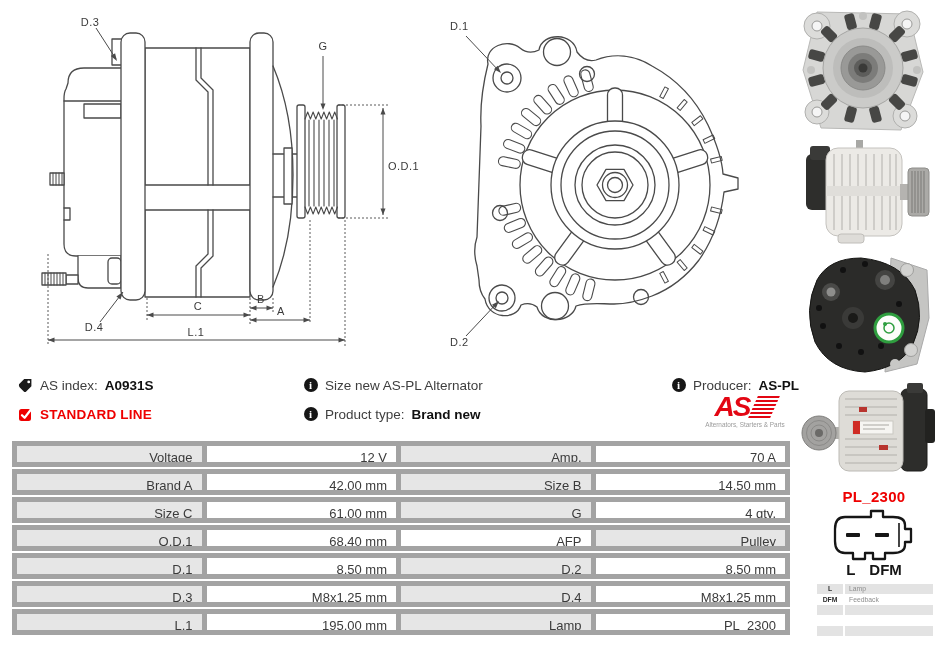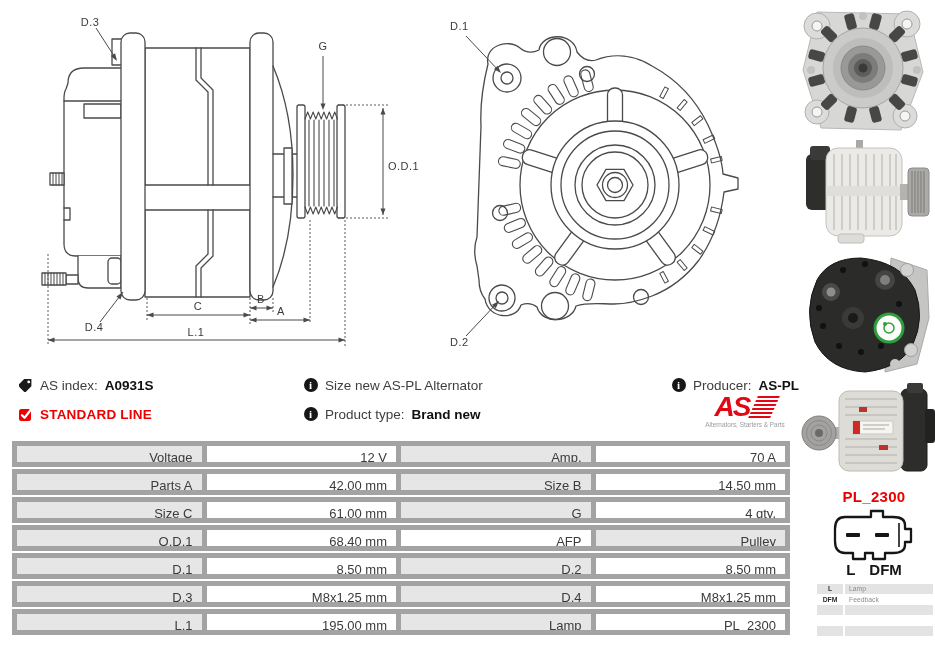--- a/index.html
+++ b/index.html
@@ -385,21 +385,21 @@
   </div>
 
   <div class="spec-table">
     <div class="spec-row">
       <div class="cell label">Voltage</div>
       <div class="cell value">12 V</div>
       <div class="cell label">Amp.</div>
       <div class="cell value">70 A</div>
     </div>
     <div class="spec-row">
-      <div class="cell label">Parts A</div>
+      <div class="cell label">Brand A</div>
       <div class="cell value">42.00 mm</div>
       <div class="cell label">Size B</div>
       <div class="cell value">14.50 mm</div>
     </div>
     <div class="spec-row">
       <div class="cell label">Size C</div>
       <div class="cell value">61.00 mm</div>
       <div class="cell label">G</div>
       <div class="cell value">4 qty.</div>
     </div>

